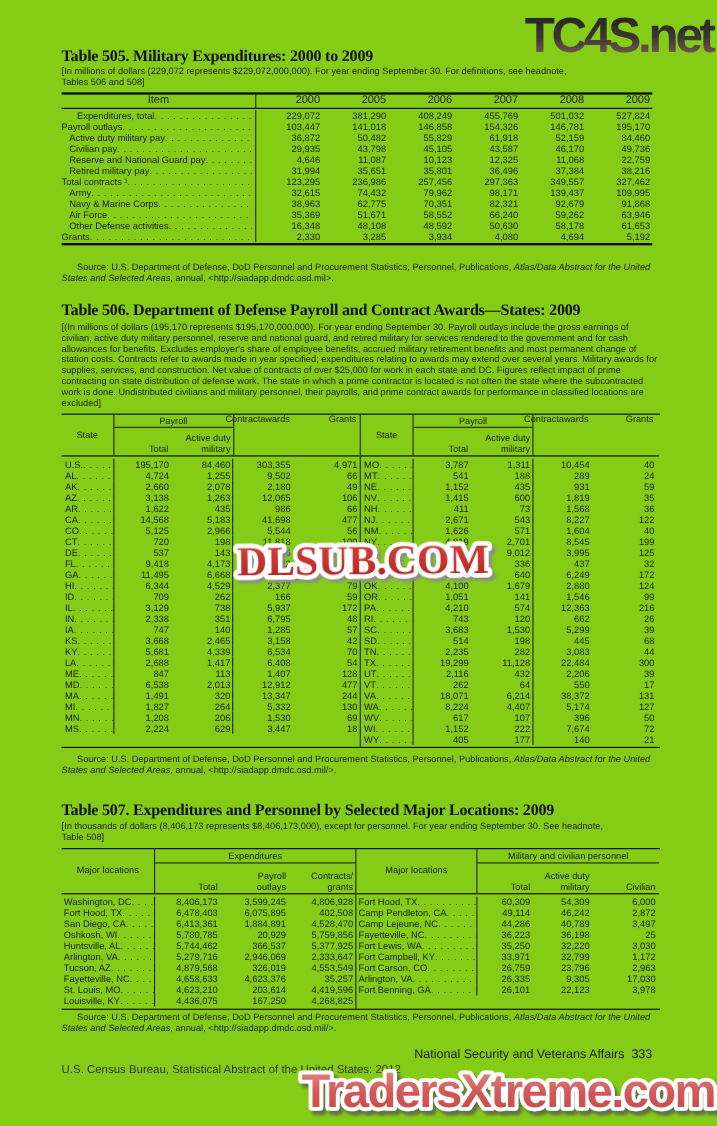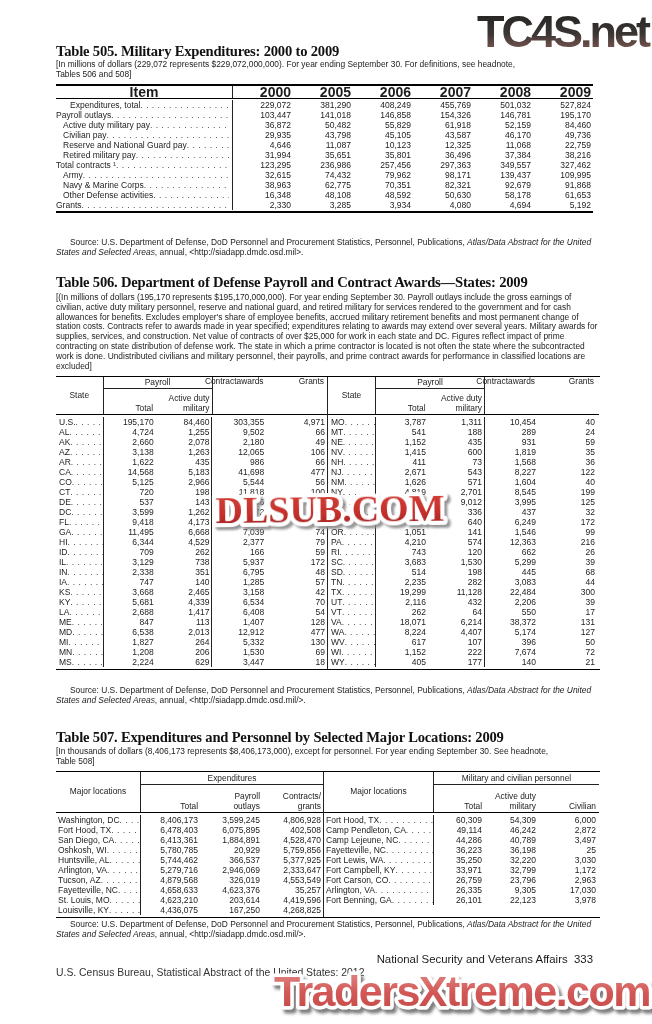--- a/index.html
+++ b/index.html
@@ -1,17 +1,17 @@
 <!DOCTYPE html>
 <html><head>
 <meta charset="utf-8">
 <style>
   * { margin:0; padding:0; box-sizing:border-box; }
   html,body { background:#888; }
-  .page { position:relative; width:652px; height:1024px; background:#ffffff;
+  .page { position:relative; width:652px; height:1024px; background:#84cc16;
           font-family:"Liberation Sans", sans-serif; color:#1c1c1c; overflow:hidden;
           margin:0 auto; }
   .abs { position:absolute; }
   .ttl { font-family:"Liberation Serif", serif; font-weight:bold; font-size:14.6px;
          letter-spacing:-0.2px; color:#111; }
   .note { font-size:8.4px; line-height:9.8px; color:#222; }
   .src  { font-size:8.4px; line-height:10px; color:#222; text-indent:14px; }
   .fnote{ font-size:8.4px; line-height:10px; color:#222; padding-left:14px; }
   .num { text-align:right; }
   .bold { font-weight:normal; }
@@ -19,21 +19,21 @@
   
   .trow { display:flex; height:10px; line-height:10px; font-size:8.5px; }
   .lbl { display:flex; overflow:hidden; }
   .lblt { white-space:nowrap; }
   .dots { flex:1; overflow:hidden; white-space:nowrap; color:#3a3a3a; }
   .dots::after { content:" . . . . . . . . . . . . . . . . . . . . . . . . . . . . . . . . . . . . . . . . . . . ."; letter-spacing:0.5px; }
   .cell { padding-right:2px; }
 
   
   .t505 { left:56px; top:84px; width:537px; border-top:2px solid #000; border-bottom:2px solid #000; }
-  .t505 .hrow { display:flex; height:13px; line-height:12px; font-size:14px; border-bottom:1px solid #000;font-weight:bold; }
+  .t505 .hrow { display:flex; height:13px; line-height:12px; font-size:10px; border-bottom:1px solid #000; }
   .t505 .itemcol { width:177px; border-right:1px solid #222; }
   .t505 .hitem { text-align:center; }
   .t505 .ycol { width:60px; }
   .t505 .body .itemcol { padding-right:3px; }
   .t505 .body { padding:1px 0 1px 0; }
 
   
   .t506 { left:56px; top:376px; width:544px; border-top:1.5px solid #000; border-bottom:1.5px solid #000; display:flex; }
   .half { display:flex; flex-direction:column; }
   .halfL { width:272px; border-right:1px solid #222; }
@@ -214,20 +214,32 @@
           </div>
           <div class="ycol num cell">38,963</div>
           <div class="ycol num cell">62,775</div>
           <div class="ycol num cell">70,351</div>
           <div class="ycol num cell">82,321</div>
           <div class="ycol num cell">92,679</div>
           <div class="ycol num cell">91,868</div>
         </div>
         <div class="trow">
           <div class="itemcol lbl">
+            <span class="lblt" style="padding-left: 7px;">Air Force</span>
+            <span class="dots"></span>
+          </div>
+          <div class="ycol num cell">35,369</div>
+          <div class="ycol num cell">51,671</div>
+          <div class="ycol num cell">58,552</div>
+          <div class="ycol num cell">66,240</div>
+          <div class="ycol num cell">59,262</div>
+          <div class="ycol num cell">63,946</div>
+        </div>
+        <div class="trow">
+          <div class="itemcol lbl">
             <span class="lblt" style="padding-left: 7px;">Other Defense activities</span>
             <span class="dots"></span>
           </div>
           <div class="ycol num cell">16,348</div>
           <div class="ycol num cell">48,108</div>
           <div class="ycol num cell">48,592</div>
           <div class="ycol num cell">50,630</div>
           <div class="ycol num cell">58,178</div>
           <div class="ycol num cell">61,653</div>
         </div>
@@ -358,30 +370,20 @@
               <span class="lblt">DE</span>
               <span class="dots"></span>
             </div>
             <div class="tot num cell">537</div>
             <div class="act num cell">143</div>
             <div class="con num cell">696</div>
             <div class="gra num cell">25</div>
           </div>
           <div class="trow">
             <div class="st lbl">
-              <span class="lblt">DC</span>
-              <span class="dots"></span>
-            </div>
-            <div class="tot num cell">3,599</div>
-            <div class="act num cell">1,262</div>
-            <div class="con num cell">4,372</div>
-            <div class="gra num cell">368</div>
-          </div>
-          <div class="trow">
-            <div class="st lbl">
               <span class="lblt">FL</span>
               <span class="dots"></span>
             </div>
             <div class="tot num cell">9,418</div>
             <div class="act num cell">4,173</div>
             <div class="con num cell">17,422</div>
             <div class="gra num cell">276</div>
           </div>
           <div class="trow">
             <div class="st lbl">
@@ -485,20 +487,30 @@
           </div>
           <div class="trow">
             <div class="st lbl">
               <span class="lblt">MD</span>
               <span class="dots"></span>
             </div>
             <div class="tot num cell">6,538</div>
             <div class="act num cell">2,013</div>
             <div class="con num cell">12,912</div>
             <div class="gra num cell">477</div>
+          </div>
+          <div class="trow">
+            <div class="st lbl">
+              <span class="lblt">MA</span>
+              <span class="dots"></span>
+            </div>
+            <div class="tot num cell">1,491</div>
+            <div class="act num cell">320</div>
+            <div class="con num cell">13,347</div>
+            <div class="gra num cell">244</div>
           </div>
           <div class="trow">
             <div class="st lbl">
               <span class="lblt">MI</span>
               <span class="dots"></span>
             </div>
             <div class="tot num cell">1,827</div>
             <div class="act num cell">264</div>
             <div class="con num cell">5,332</div>
             <div class="gra num cell">130</div>
@@ -648,20 +660,30 @@
           </div>
           <div class="trow">
             <div class="st lbl">
               <span class="lblt">OH</span>
               <span class="dots"></span>
             </div>
             <div class="tot num cell">3,066</div>
             <div class="act num cell">640</div>
             <div class="con num cell">6,249</div>
             <div class="gra num cell">172</div>
+          </div>
+          <div class="trow">
+            <div class="st lbl">
+              <span class="lblt">OK</span>
+              <span class="dots"></span>
+            </div>
+            <div class="tot num cell">4,100</div>
+            <div class="act num cell">1,679</div>
+            <div class="con num cell">2,880</div>
+            <div class="gra num cell">124</div>
           </div>
           <div class="trow">
             <div class="st lbl">
               <span class="lblt">OR</span>
               <span class="dots"></span>
             </div>
             <div class="tot num cell">1,051</div>
             <div class="act num cell">141</div>
             <div class="con num cell">1,546</div>
             <div class="gra num cell">99</div>

